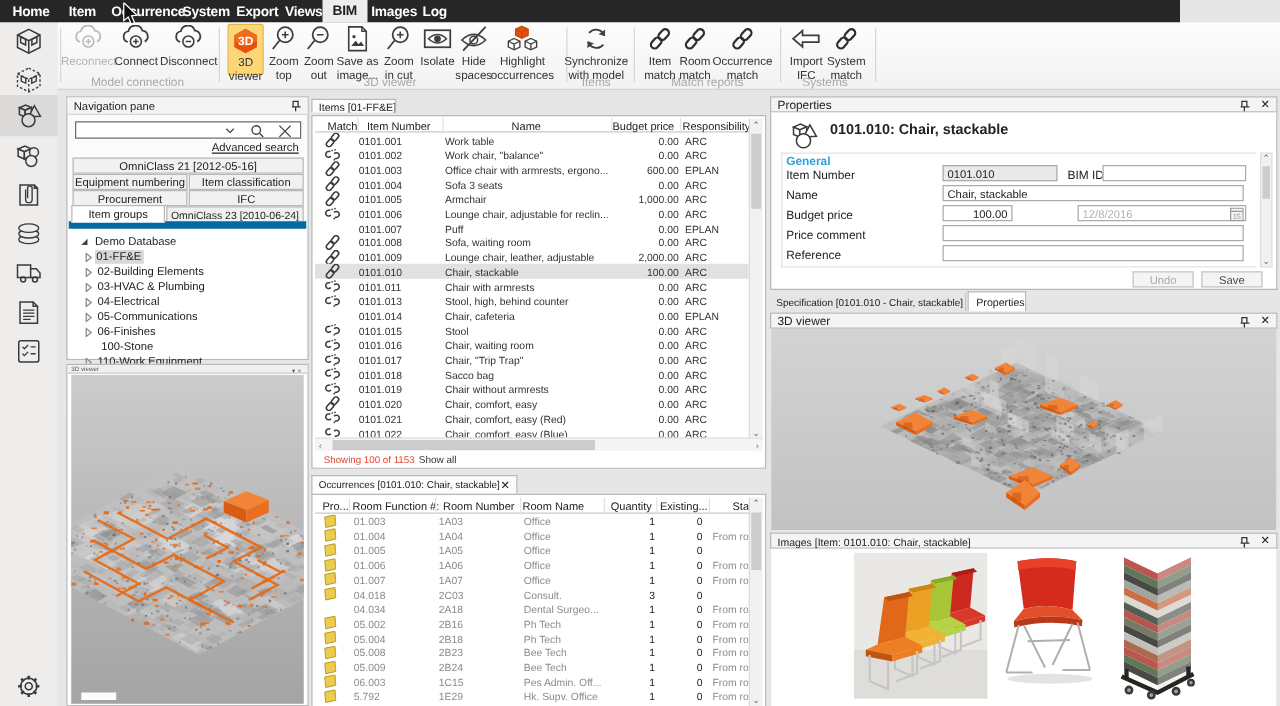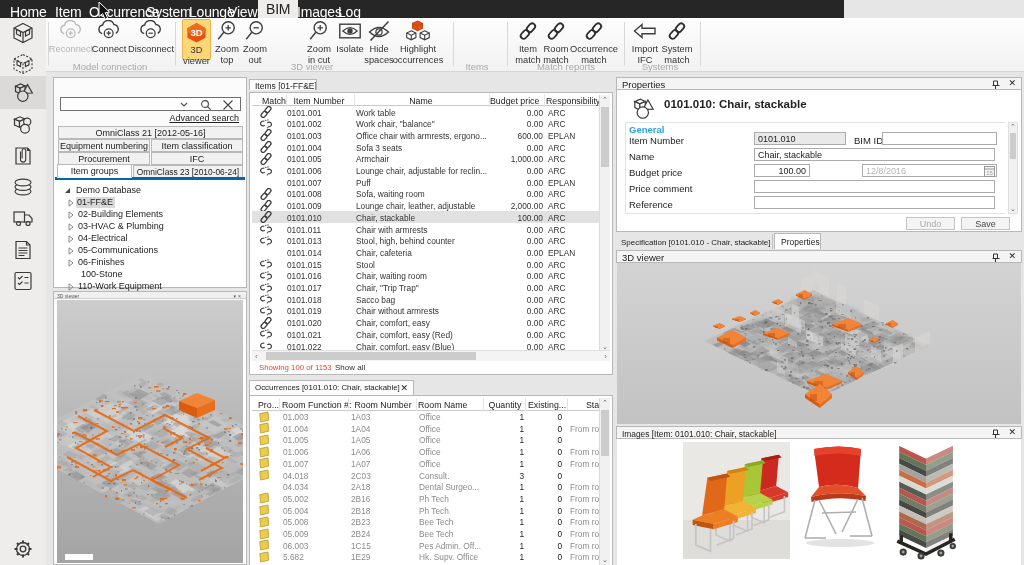--- a/index.html
+++ b/index.html
@@ -1,20 +1,20 @@
 <!DOCTYPE html>
 <html><head>
 <meta charset="utf-8">
 <style>
 * { margin:0; padding:0; box-sizing:border-box; }
 html,body { width:1024px; height:565px; overflow:hidden; }
 body { font-family:"Liberation Sans", sans-serif; position:relative; background:#e7e6e6; }
 .abs { position:absolute; }
 
-#menubar { left:0; top:0; width:844px; height:18px; background:#262626; color:#fff; font-size:14px; font-weight:normal; letter-spacing:-0.2px; }
+#menubar { left:0; top:0; width:944px; height:18px; background:#262626; color:#fff; font-size:11px; font-weight:bold; letter-spacing:-0.2px; }
 #menubar span { position:absolute; top:4px; }
 #menubar .sel { background:#eeedec; color:#222; top:0; height:18px; line-height:18px; padding:0 8px; }
 
 #ribbon { left:46px; top:18px; width:978px; height:54px; background:linear-gradient(#fdfdfd,#f3f2f2); border-bottom:1px solid #d5d4d4; }
 .rsep { position:absolute; top:4px; width:1px; height:44px; background:#d9d8d8; }
 .rbtn { position:absolute; top:2px; text-align:center; font-size:9.3px; color:#333; line-height:10.5px; }
 .rbtn svg { display:block; margin:0 auto 2px; }
 .glabel { position:absolute; top:43px; font-size:9.5px; color:#a9a8a8; text-align:center; }
 
 #sidebar { left:0; top:18px; width:46px; height:547px; background:#eeedec; }
@@ -35,21 +35,21 @@
 .pin { position:absolute; top:-1px; height:13px; border:1px solid #acabab; font-family:"Liberation Sans",sans-serif; font-size:9px; padding:0 3px; color:#222; }
 .pbtn { position:absolute; top:127px; width:49px; height:13px; background:#f5f4f4; border:1px solid #c5c4c4; font-family:"Liberation Sans",sans-serif; font-size:9px; color:#444; line-height:10px; }
 </style>
 </head>
 <body>
 <div id="menubar" class="abs">
   <span style="left:10px">Home</span>
   <span style="left:55px">Item</span>
   <span style="left:89px">Occurrence</span>
   <span style="left:146px">System</span>
-  <span style="left:189px">Lounge</span>
+  <span style="left:189px">Export</span>
   <span style="left:228px">Views</span>
   <span class="sel" style="left:258px">BIM</span>
   <span style="left:297px">Images</span>
   <span style="left:338px">Log</span>
   <svg style="position:absolute;left:98px;top:2px;z-index:99" width="14" height="20" viewBox="0 0 14 20">
       <path d="M1 0 L1 14.5 L4.6 11.6 L7 17.2 L9.6 16 L7.2 10.6 L11.6 10.2 Z" fill="#111" stroke="#fff" stroke-width="1"></path>
     </svg>
 </div>
 <svg width="0" height="0" style="position:absolute">
     <defs>
@@ -102,20 +102,28 @@
         <use href="#mag"></use>
         <path d="M12.2 5.1v5.4M9.5 7.8h5.4" stroke="#3f3e3e" stroke-width="1.3"></path>
       </svg>
     Zoom<br>top</div>
   <div class="rbtn" style="left:187px;width:44px">
     <svg width="22" height="22">
         <use href="#mag"></use>
         <path d="M9.5 7.8h5.4" stroke="#3f3e3e" stroke-width="1.3"></path>
       </svg>
     Zoom<br>out</div>
+  <div class="rbtn" style="left:213px;width:54px">
+    <svg width="22" height="22" viewBox="0 0 22 22">
+        <path d="M4 1.5h10.5l3.5 3.5V20.5H4z" fill="#fff" stroke="#3f3e3e" stroke-width="1.3"></path>
+        <path d="M14.5 1.5v3.5h3.5" fill="none" stroke="#3f3e3e" stroke-width="1.1"></path>
+        <circle cx="8.2" cy="9.3" r="1.3" fill="#3f3e3e"></circle>
+        <path d="M6 16.8 l3.5-4.2 2.4 2.7 2-2.1 2.3 3.6z" fill="#3f3e3e"></path>
+      </svg>
+    Save as<br>image...</div>
   <div class="rbtn" style="left:249px;width:48px">
     <svg width="22" height="22">
         <use href="#mag"></use>
         <path d="M12.2 5.1v5.4M9.5 7.8h5.4" stroke="#3f3e3e" stroke-width="1.3"></path>
       </svg>
     Zoom<br>in cut</div>
   <div class="rbtn" style="left:283px;width:42px">
     <svg width="24" height="22" viewBox="0 0 24 22">
         <rect x="1.8" y="4.2" width="20.4" height="13.6" fill="none" stroke="#3f3e3e" stroke-width="1.4"></rect>
         <path d="M4.8 11 q7.2-6.8 14.4 0 q-7.2 6.8-14.4 0z" fill="none" stroke="#3f3e3e" stroke-width="1.2"></path>
@@ -136,20 +144,27 @@
           <path d="M7.5 3.4 l5 2.4 5-2.4M12.5 5.8v4.8" fill="none" stroke="#c44a10"></path>
           <path d="M6.3 10.8 l4.6 2.2v4.6l-4.6 2.2-4.6-2.2V13z"></path>
           <path d="M1.7 13 l4.6 2.2 4.6-2.2M6.3 15.2v4.6" fill="none"></path>
           <path d="M19.7 10.8 l4.6 2.2v4.6l-4.6 2.2-4.6-2.2V13z"></path>
           <path d="M15.1 13 l4.6 2.2 4.6-2.2M19.7 15.2v4.6" fill="none"></path>
         </g>
       </svg>
     Highlight<br>occurrences</div>
   <div class="glabel" style="left:216px;width:100px">3D viewer</div>
   <div class="rsep" style="left:407px"></div>
+  <div class="rbtn" style="left:400px;width:62px">
+    <svg width="24" height="22" viewBox="0 0 24 22">
+        <path d="M6.3 6.3 A7.2 7.2 0 0 1 18.7 8.7 M17.7 15.7 A7.2 7.2 0 0 1 5.3 13.3" fill="none" stroke="#3f3e3e" stroke-width="1.4"></path>
+        <path d="M19.2 3.6 l-.4 5.2-5-1.4z" fill="#3f3e3e"></path>
+        <path d="M4.8 18.4 l.4-5.2 5 1.4z" fill="#3f3e3e"></path>
+      </svg>
+    Synchronize<br>with model</div>
   <div class="glabel" style="left:400px;width:62px">Items</div>
   <div class="rsep" style="left:461px"></div>
   <div class="rbtn" style="left:463px;width:38px">
     <svg width="24" height="22">
         <use href="#chain"></use>
       </svg>
     Item<br>match</div>
   <div class="rbtn" style="left:490px;width:40px">
     <svg width="24" height="22">
         <use href="#chain"></use>
@@ -254,41 +269,47 @@
         <circle cx="11" cy="11" r="6.5"></circle>
         <circle cx="11" cy="11" r="2.8"></circle>
         <g stroke-width="2">
           <path d="M11 2.5v3M11 16.5v3M2.5 11h3M16.5 11h3M5 5l2.1 2.1M14.9 14.9L17 17M17 5l-2.1 2.1M7.1 14.9L5 17"></path>
         </g>
       </g>
     </svg>
 </div>
 
 <div id="navpane" class="abs" style="left:53px;top:77px;width:194px;height:211px;background:#fbfbfb;border:1px solid #b9b8b8;font-size:9px;color:#222;">
+  <div style="position:absolute;left:0;top:0;width:192px;height:14px;background:#f5f4f4;border-bottom:1px solid #d8d7d7;">
+    <span style="position:absolute;left:5px;top:2px;">Navigation pane</span>
+    <svg style="position:absolute;right:5px;top:2px" width="9" height="10" viewBox="0 0 9 10">
+        <path d="M2.5 1 h4 v4.5 h-4z M1.5 5.5 h7 M4.5 5.5 v3.5" fill="none" stroke="#333" stroke-width="1"></path>
+      </svg>
+  </div>
   <div style="position:absolute;left:6px;top:19px;width:181px;height:14px;background:#fff;border:1px solid #6e6d6d;">
     <svg style="position:absolute;right:52px;top:4px" width="8" height="6" viewBox="0 0 8 6">
         <path d="M1 1 l3 3 3-3" fill="none" stroke="#555" stroke-width="1.2"></path>
       </svg>
     <svg style="position:absolute;right:28px;top:1px" width="12" height="12" viewBox="0 0 12 12">
         <circle cx="5" cy="5" r="3.4" fill="none" stroke="#444" stroke-width="1.1"></circle>
         <path d="M7.6 7.6 L10.6 10.6" stroke="#444" stroke-width="1.1"></path>
       </svg>
     <svg style="position:absolute;right:6px;top:1px" width="12" height="12" viewBox="0 0 12 12">
         <path d="M1.5 1.5 L10.5 10.5 M10.5 1.5 L1.5 10.5" stroke="#444" stroke-width="1.1"></path>
       </svg>
   </div>
   <div style="position:absolute;right:7px;top:35px;text-decoration:underline;">Advanced search</div>
   <div class="ntab" style="left:4px;top:48px;width:185px;">OmniClass 21 [2012-05-16]</div>
   <div class="ntab" style="left:4px;top:61px;width:92px;">Equipment numbering</div>
   <div class="ntab" style="left:97px;top:61px;width:92px;">Item classification</div>
   <div class="ntab" style="left:4px;top:74px;width:92px;">Procurement</div>
   <div class="ntab" style="left:97px;top:74px;width:92px;">IFC</div>
   <div class="ntab" style="left:79px;top:87px;width:110px;font-size:8.4px;">OmniClass 23 [2010-06-24]</div>
   <div class="ntab" style="left:3px;top:86px;width:75px;background:#fff;border-bottom:1px solid #fff;height:14px;z-index:2">Item groups</div>
-  <div style="position:absolute;left:1px;top:99px;width:190px;height:110px;background:#fff;border-top:3px solid #0369a1;padding-left:44px;">
+  <div style="position:absolute;left:1px;top:99px;width:190px;height:110px;background:#fff;border-top:6px solid #0369a1;padding-left:44px;">
     <div class="trow" style="top:5px">
         <svg style="position:absolute;left:9px;top:2px" width="7" height="7" viewBox="0 0 7 7">
           <path d="M6 1 V6 H1 Z" fill="#444"></path>
         </svg>
         <span style="left:21px">Demo Database</span>
       </div>
     <div class="trow" style="top:17px">
         <span style="position:absolute;left:21px;top:0;background:#d9d8d8;padding:0 2px 1px 1px;">01-FF&amp;E</span>
         <svg class="tarr" style="left:13px" viewBox="0 0 6 8">
           <path d="M1 0.8 L5 4 L1 7.2 Z" fill="none" stroke="#8a8989" stroke-width="1"></path>
@@ -1660,21 +1681,21 @@
           <span style="left:167px">Pes Admin. Off...</span>
           <span style="left:232px;width:40px;text-align:right;color:#222">1</span>
           <span style="left:274px;width:36px;text-align:right;color:#222">0</span>
           <span style="left:318px">From roo</span>
         </div>
     <div class="orow" style="top:140.4px;">
           <svg class="mic2" viewBox="0 0 12 12">
             <path d="M1.8 2.6 L10 1 L10.6 9.2 L2.6 11 Z" fill="#eccc4e" stroke="#b89a2a" stroke-width="0.8"></path>
             <path d="M10 1 L9.4 4 L10.6 9.2" fill="#d8b83a" stroke="none"></path>
           </svg>
-          <span style="left:31px">5.682</span>
+          <span style="left:31px">5.792</span>
           <span style="left:99px">1E29</span>
           <span style="left:167px">Hk. Supv. Office</span>
           <span style="left:232px;width:40px;text-align:right;color:#222">1</span>
           <span style="left:274px;width:36px;text-align:right;color:#222">0</span>
           <span style="left:318px">From roo</span>
         </div>
     </div>
     <div style="position:absolute;right:2px;top:2px;width:11px;bottom:0;background:#f2f1f1;border-left:1px solid #dcdbdb;">
         <span style="position:absolute;top:1px;left:2px;font-size:7px;color:#666">⌃</span>
         <span style="position:absolute;bottom:1px;left:2px;font-size:7px;color:#666">⌄</span>

